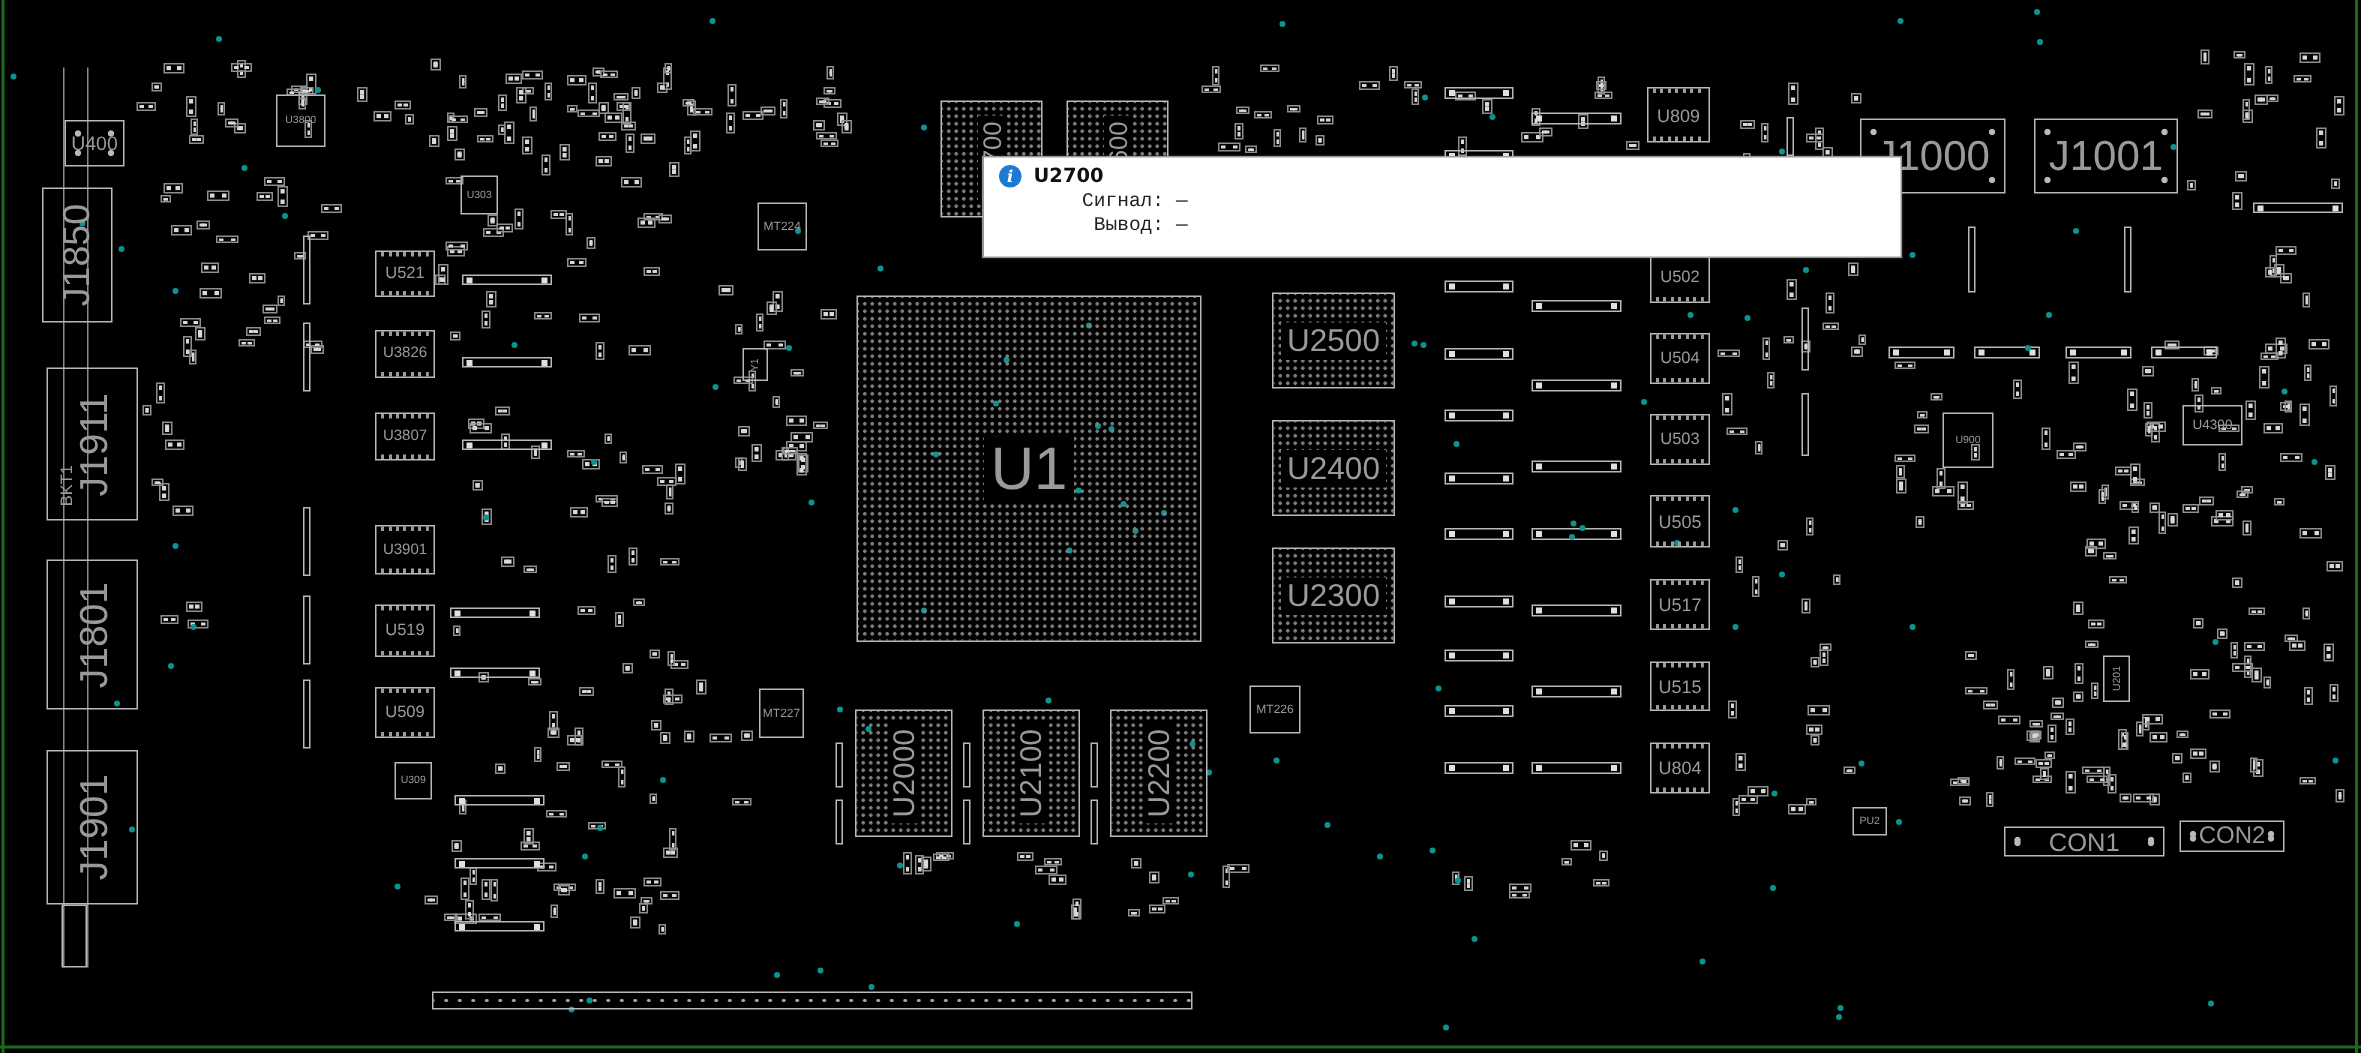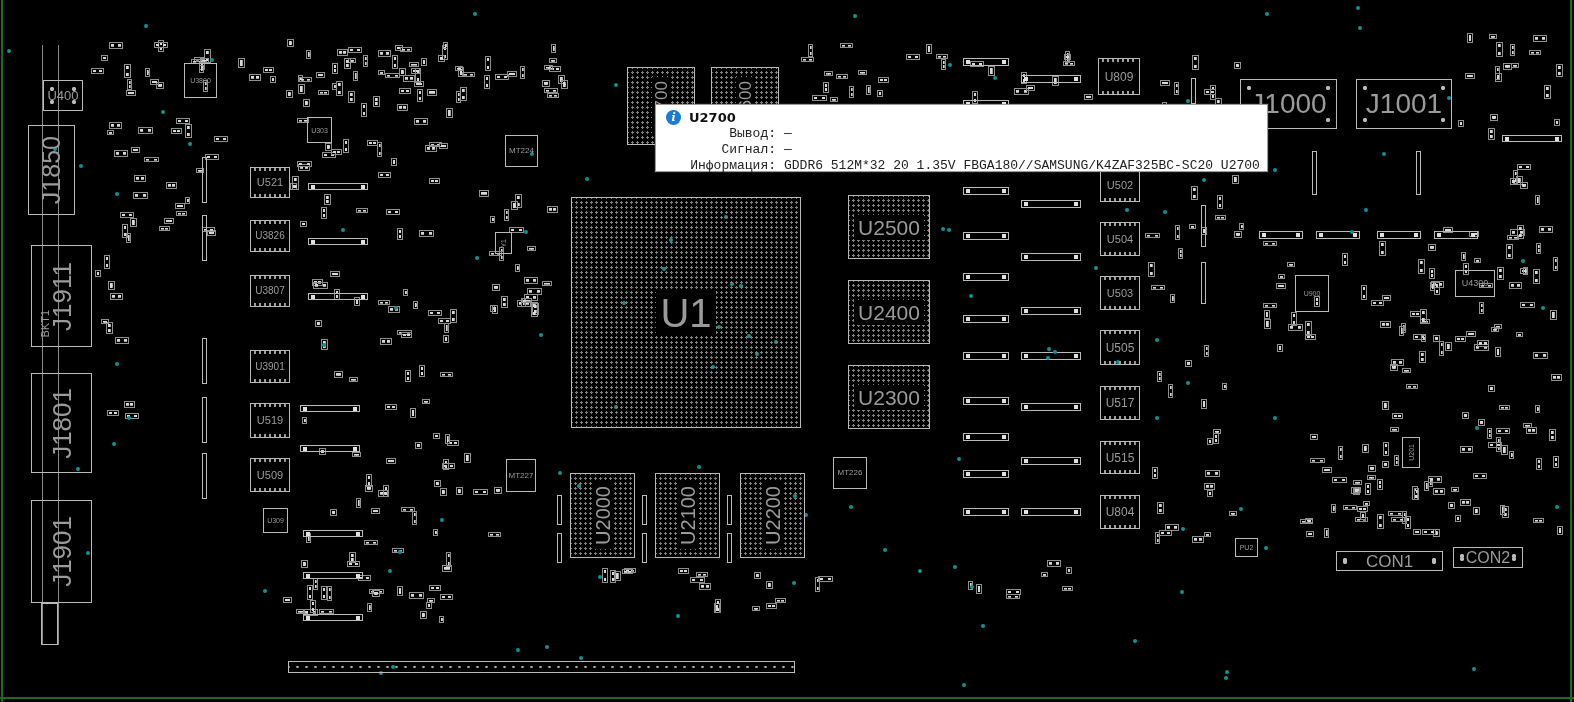--- a/index.html
+++ b/index.html
@@ -898,28 +898,24 @@
   <div class="xline" style="left:786px;top:328px;width:2px;height:41px"></div>
 
   <div class="tooltip">
     <div class="tt-head">
       <span class="info-icon">i</span>
       <span class="tt-title">U2700</span>
     </div>
     <table class="tt-table">
       <tbody id="tt-rows">
           <tr>
-            <td class="l">Вывод:</td>
-            <td class="v">—</td>
-          </tr>
-          <tr>
             <td class="l">Сигнал:</td>
             <td class="v">—</td>
           </tr>
           <tr>
-            <td class="l">Информация:</td>
-            <td class="v">GDDR6 512M*32 20 1.35V FBGA180//SAMSUNG/K4ZAF325BC-SC20 U2700</td>
+            <td class="l">Вывод:</td>
+            <td class="v">—</td>
           </tr>
         </tbody>
     </table>
   </div>
 
 </div>
 
 </body></html>

